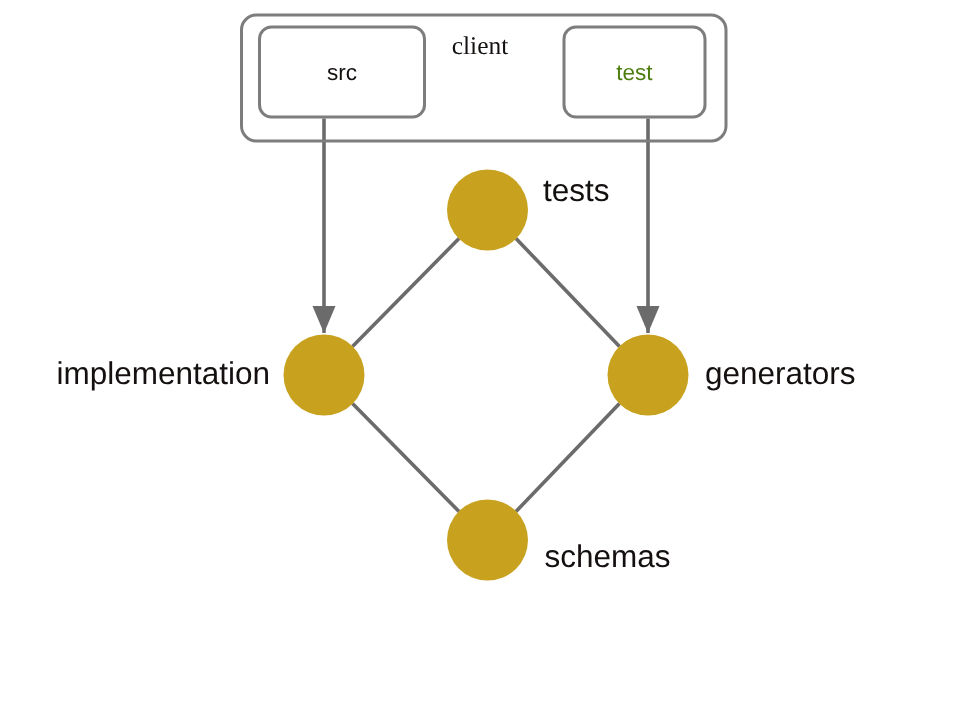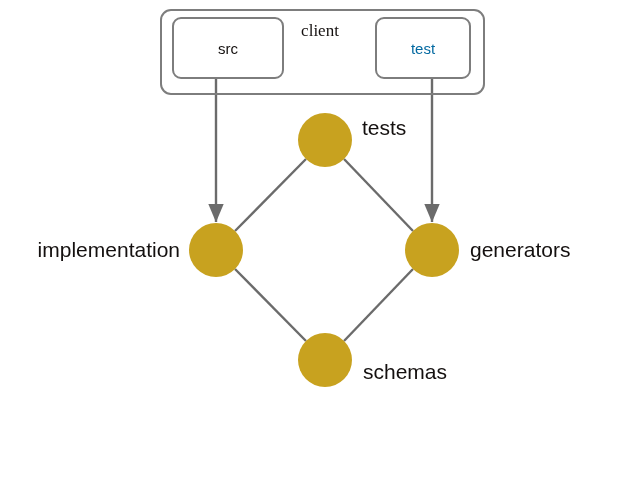--- a/index.html
+++ b/index.html
@@ -104,21 +104,21 @@
 
   <div id="groups-layer">
       <div class="group-box" style="left: 160px; top: 9px; width: 325px; height: 86px; border-color: rgb(125, 125, 125);"></div>
       <div class="group-label" style="left: 240px; top: 21px; width: 160px; color: rgb(20, 16, 15);">client</div>
     </div>
   <div id="subboxes-layer">
       <div class="sub-box" style="left: 172px; top: 17px; width: 112px; height: 62px; border-color: rgb(125, 125, 125);">
         <span class="sub-box-label" style="color: rgb(20, 16, 15);">src</span>
       </div>
       <div class="sub-box" style="left: 375px; top: 17px; width: 96px; height: 62px; border-color: rgb(125, 125, 125);">
-        <span class="sub-box-label" style="color: #0369a1;">test</span>
+        <span class="sub-box-label" style="color: #4d7c0f;">test</span>
       </div>
     </div>
   <div id="nodes-layer">
       <div class="node-circle" style="left: 298px; top: 113px; width: 54px; height: 54px; background: rgb(200, 162, 31);"></div>
       <div class="node-label to-right" style="top: 117px; left: 362px; width: 300px; color: rgb(20, 16, 15);">tests</div>
       <div class="node-circle" style="left: 189px; top: 223px; width: 54px; height: 54px; background: rgb(200, 162, 31);"></div>
       <div class="node-label to-left" style="top: 239px; left: -120px; width: 300px; color: rgb(20, 16, 15);">implementation</div>
       <div class="node-circle" style="left: 405px; top: 223px; width: 54px; height: 54px; background: rgb(200, 162, 31);"></div>
       <div class="node-label to-right" style="top: 239px; left: 470px; width: 300px; color: rgb(20, 16, 15);">generators</div>
       <div class="node-circle" style="left: 298px; top: 333px; width: 54px; height: 54px; background: rgb(200, 162, 31);"></div>

